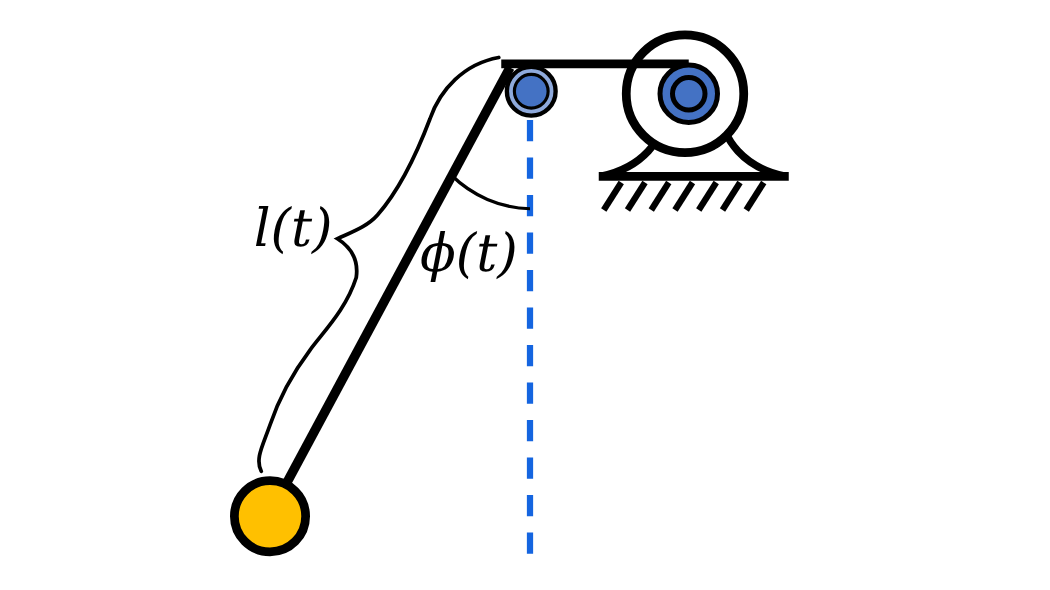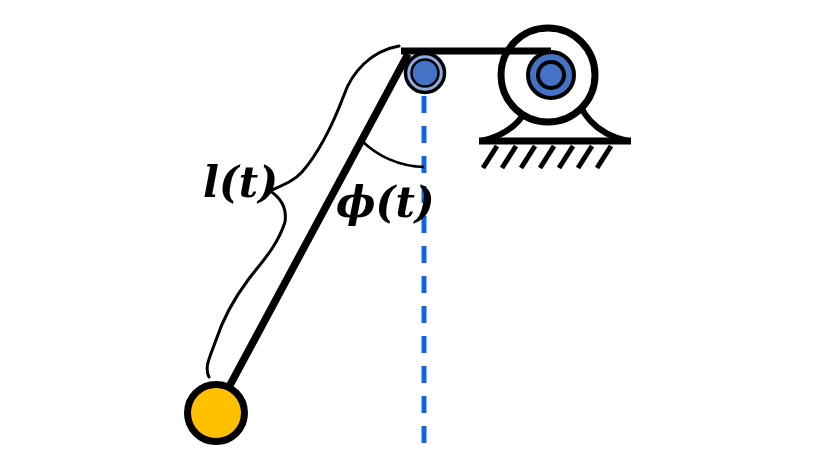--- a/index.html
+++ b/index.html
@@ -8,21 +8,20 @@
     width: 840px;
     height: 472px;
     background: #ffffff;
     overflow: hidden;
   }
   .canvas {
     position: relative;
     width: 840px;
     height: 472px;
     background: #ffffff;
-    font-weight: bold;
   }
   svg { display: block; }
   .math-label {
     font-family: "DejaVu Serif", "Liberation Serif", serif;
     font-style: italic;
     font-size: 42px;
     fill: #000000;
   }
 </style>
 </head>

